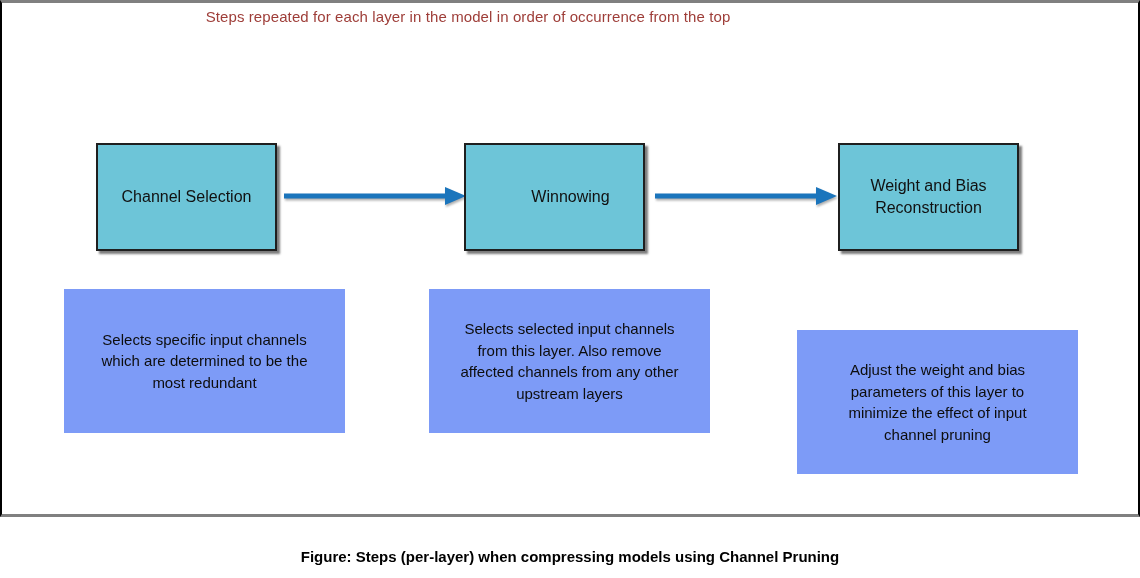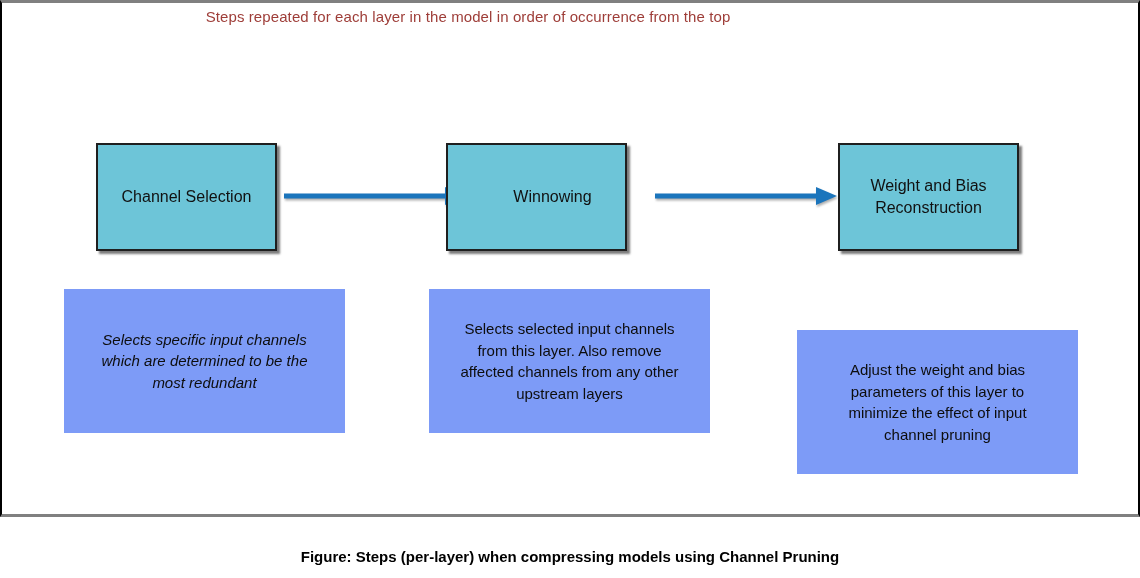--- a/index.html
+++ b/index.html
@@ -36,21 +36,21 @@
     border: 2px solid #1f1f1f;
     box-shadow: 3px 3px 2px rgba(80,80,80,0.75);
     display: flex; align-items: center; justify-content: center;
     text-align: center;
     font-size: 16px; color: #111111;
     line-height: 22px;
     white-space: pre-line;
     padding: 0 8px;
   }
   .step-1 { left: 96px; }
-  .step-2 { left: 446px; padding-left: 40px; }
+  .step-2 { left: 464px; padding-left: 40px; }
   .step-3 { left: 838px; }
 
   .arrow {
     position: absolute; top: 184px;
     width: 184px; height: 24px;
     filter: drop-shadow(1px 2px 1px rgba(110,110,110,0.55));
   }
   .arrow-1 { left: 283px; }
   .arrow-2 { left: 654px; }
 
@@ -58,21 +58,21 @@
     position: absolute; top: 289px;
     width: 281px; height: 144px;
     background: #7d9bf7;
     display: flex; align-items: center; justify-content: center;
     text-align: center;
     font-size: 15px; color: #0d0d0d;
     line-height: 21.5px;
     white-space: pre-line;
     padding: 0 10px;
   }
-  .detail-1 { left: 64px; font-style: italic; }
+  .detail-1 { left: 64px; }
   .detail-2 { left: 429px; }
   .detail-3 { left: 797px; margin-top: 41px; }
 
   .figure-caption {
     position: absolute; left: 0; top: 548px; width: 1140px;
     text-align: center;
     font-size: 15px; font-weight: bold; color: #000000;
   }
 </style>
 </head>

